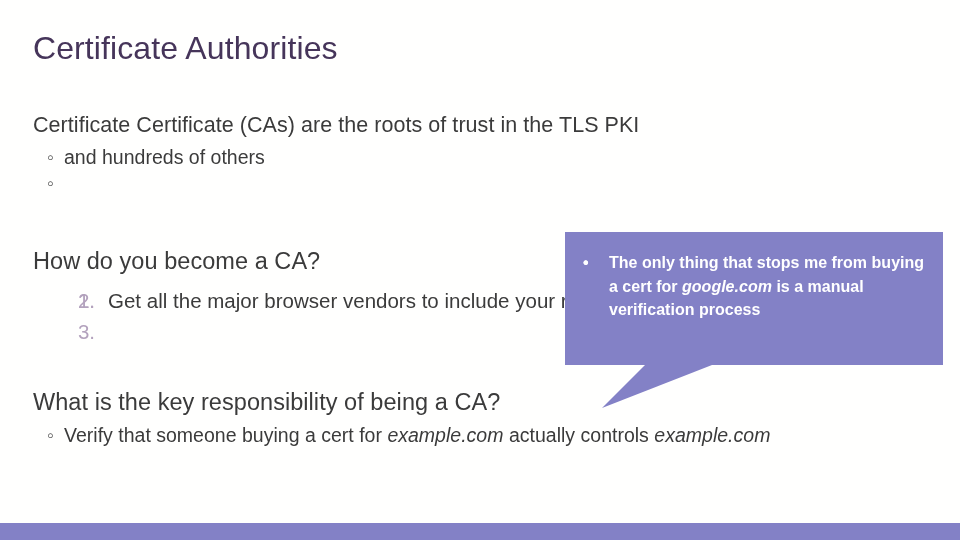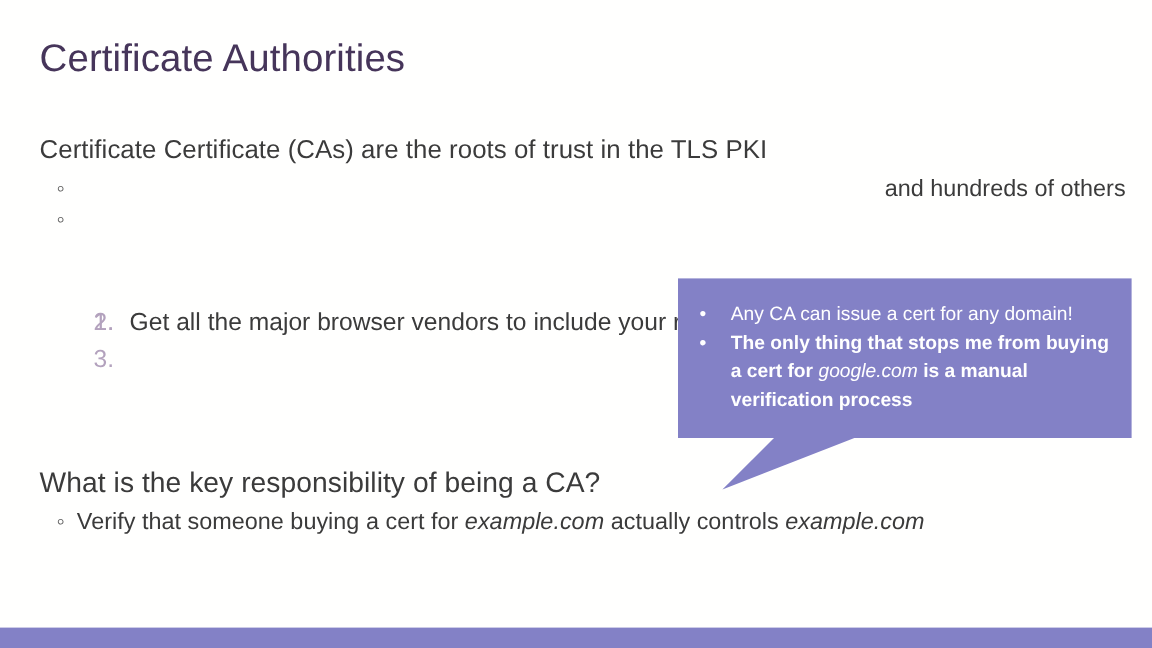--- a/index.html
+++ b/index.html
@@ -110,21 +110,21 @@
   
   .grp-intro   { position: absolute; left: 33px; top: 110px;  width: 905px; }
   .grp-become  { position: absolute; left: 33px; top: 245px;  width: 905px; }
   .grp-keyresp { position: absolute; left: 33px; top: 386px;  width: 905px; }
 
   .grp-intro .lvl2-list { margin-top: 4px; }
   .grp-become .num-list { margin-top: 8px; }
   .grp-keyresp .lvl2-list { margin-top: 4px; }
 
   .lvl2.wrap { white-space: normal; }
-  .lvl2.wrap .cont { display: block; text-align: right; }
+  .lvl2.wrap .cont { display: block; }
 
   
   .callout-wrap {
     position: absolute;
     left: 565px;
     top: 232px;
     width: 378px;
     height: 180px;
     pointer-events: none;
   }
@@ -166,21 +166,21 @@
     top: 0;
     font-size: 16px;
     line-height: 23.5px;
     color: #ffffff;
   }
   .callout-item.strong {
     font-weight: bold;
   }
   .callout-item.strong em {
     font-style: italic;
-    font-weight: normal;
+    font-weight: bold;
     text-align: right;
   }
 
   
   .footer-bar {
     position: absolute;
     left: 0;
     top: 523px;
     width: 960px;
     height: 17px;
@@ -204,20 +204,21 @@
         <span class="marker">◦</span>
         <span class="cont">and hundreds of others</span>
       </li>
       <li class="lvl2">
         <span class="marker">◦</span>
       </li>
     </ul>
   </div>
 
   <div class="grp-become">
+    <p class="section-head">How do you become a CA?</p>
 
     <ol class="num-list">
       <li class="num-item">
         <span class="num">1.</span>
       </li>
       <li class="num-item">
         <span class="num">2.</span>
         <span>Get all the major browser vendors to include your root</span>
       </li>
       <li class="num-item">
@@ -238,21 +239,20 @@
 
   <div class="callout-wrap">
     <svg class="callout-tail" viewBox="0 0 378 180">
       <polygon points="80,133 147,133 37,176" fill="#8381c6"></polygon>
     </svg>
 
     <div class="callout-box">
       <ul class="callout-list">
         <li class="callout-item">
           <span class="cbullet">•</span>
-          <span>Any CA can issue a cert for any domain!</span>
         </li>
         <li class="callout-item strong">
           <span class="cbullet">•</span><span>The only thing that stops me from buying a cert for </span><em>google.com</em><span> is a manual verification process</span>
         </li>
       </ul>
     </div>
   </div>
 
   <div class="footer-bar"></div>
 

